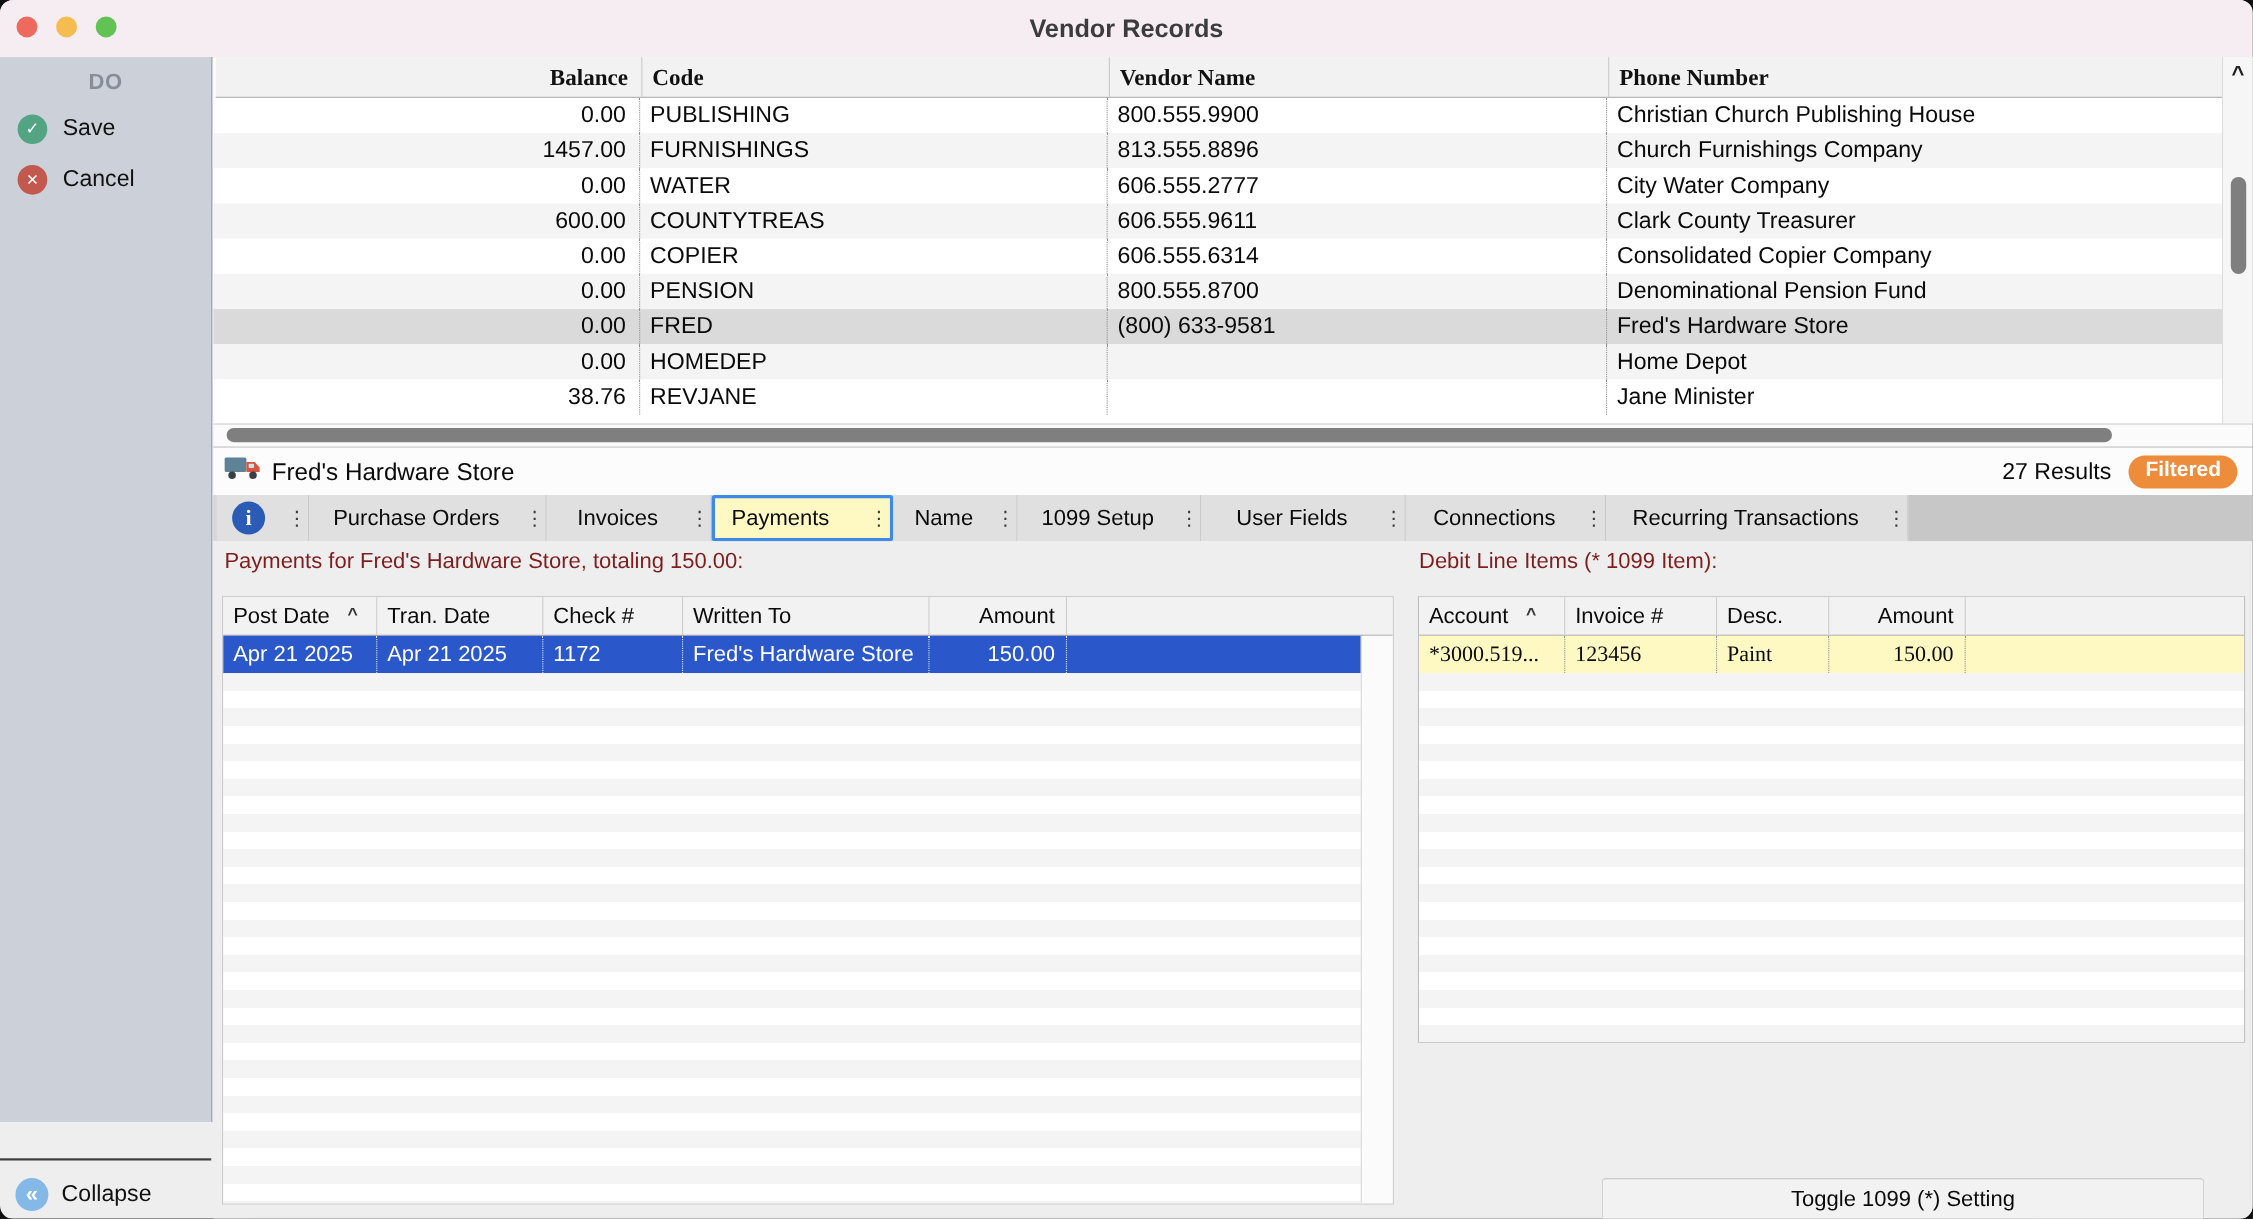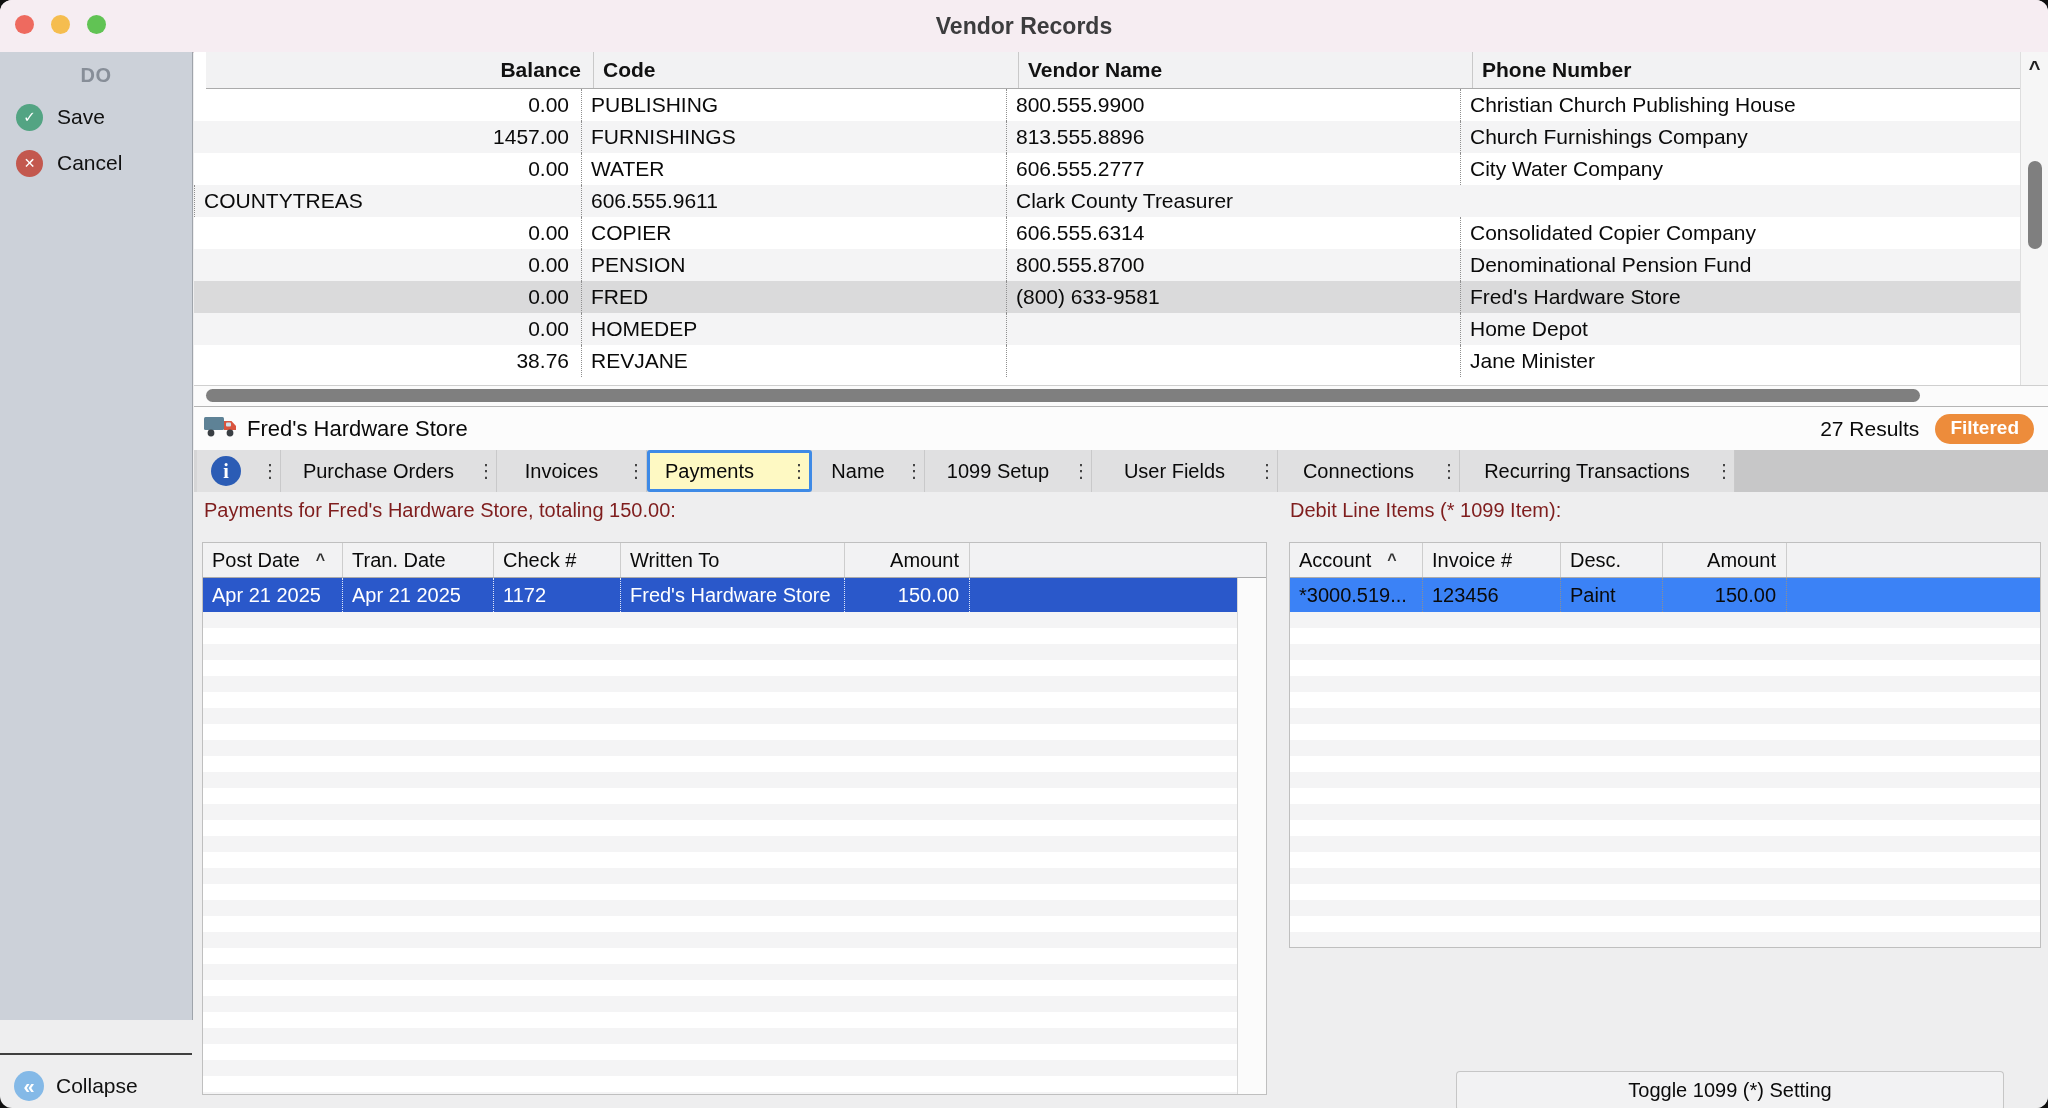--- a/index.html
+++ b/index.html
@@ -26,21 +26,21 @@
   .circ.blue{background:#84b9e7;width:30px;height:30px;font-size:20px;font-weight:bold;}
   .side-label{font-size:21px;color:#111;}
   .side-divider{position:absolute;left:0;top:1001px;width:100%;height:2px;background:#3f3f3f;}
   .side-item.collapse{top:1014px;height:40px;padding-left:14px;gap:12px;}
 
   
   .main{position:absolute;left:194px;top:52px;width:1854px;height:1056px;}
 
   
   .vendor-table{position:absolute;left:0;top:0;width:1854px;height:333px;background:#fff;}
-  .v-header{position:absolute;left:12px;top:0;width:1826px;height:37px;background:#f2f2f3;border-bottom:1px solid #ababab;box-sizing:border-box;display:grid;grid-template-columns:387px 425px 454px 1fr;}
+  .v-header{position:absolute;left:2px;top:0;width:1826px;height:37px;background:#f2f2f3;border-bottom:1px solid #ababab;box-sizing:border-box;display:grid;grid-template-columns:387px 425px 454px 1fr;font-family:Liberation Serif, serif;}
   .vh-cell{display:flex;align-items:center;font-size:21px;font-weight:bold;color:#111;padding-left:9px;box-sizing:border-box;border-left:1px solid #c9c9c9;overflow:hidden;white-space:nowrap;}
   .vh-cell:first-child{border-left:none;justify-content:flex-end;padding-right:12px;}
   .v-body{position:absolute;left:0;top:37px;width:1826px;}
   .vrow{display:grid;grid-template-columns:387px 425px 454px 1fr;height:32px;background:#fff;cursor:default;}
   .vrow:nth-child(even){background:#f4f4f5;}
   .vrow.sel{background:#dadadb;}
   .vcell{display:flex;align-items:center;font-size:21px;color:#0a0a0a;padding-left:9px;box-sizing:border-box;border-left:1px dotted #8f8f8f;overflow:hidden;white-space:nowrap;}
   .vcell.num{justify-content:flex-end;padding-right:12px;border-left:none;}
   .v-scroll{position:absolute;right:0;top:0;width:28px;height:333px;background:#f6f6f6;border-left:1px solid #dedede;box-sizing:border-box;}
   .v-scroll .chev{position:absolute;top:6px;left:0;width:100%;text-align:center;font-size:20px;font-weight:bold;color:#222;line-height:20px;}
@@ -84,21 +84,21 @@
   .dh-cell.num{justify-content:flex-end;padding-right:10px;}
   .dh-cell .caret{margin-left:16px;font-size:16px;font-weight:bold;color:#333;}
   .drow{display:grid;height:34px;cursor:default;}
   .pay .drow{grid-template-columns:139px 151px 127px 224px 125px 1fr;width:1036px;}
   .debit .drow{grid-template-columns:132px 138px 102px 124px 1fr;}
   .dcell{display:flex;align-items:center;font-size:20px;color:#0a0a0a;padding-left:9px;box-sizing:border-box;border-left:1px dotted #8f8f8f;white-space:nowrap;overflow:hidden;}
   .dcell:first-child{border-left:none;}
   .dcell.num{justify-content:flex-end;padding-right:10px;}
   .drow.sel-blue{background:#2a58ca;}
   .drow.sel-blue .dcell{color:#fff;border-left-color:rgba(255,255,255,.85);}
-  .drow.sel-gray{background:#3b82f6;}
+  .drow.sel-gray{background:#fef9c3;font-family:Liberation Serif, serif;}
   .d-filler{background:repeating-linear-gradient(180deg,#f4f4f5 0 16px,#ffffff 16px 32px);}
   .pay .d-filler{position:absolute;left:0;top:69px;width:1036px;bottom:0;}
   .debit .d-filler{position:absolute;left:0;top:69px;right:0;bottom:0;}
   .p-scroll{position:absolute;right:0;top:35px;bottom:0;width:29px;background:#fbfbfb;border-left:1px solid #d8d8d8;box-sizing:border-box;}
 
   .toggle-btn{position:absolute;left:1262px;top:579px;width:548px;height:40px;background:#f2f2f3;border:1px solid #c6c6c6;border-bottom:2px solid #b5b5b5;border-radius:4px;font-size:20px;color:#0a0a0a;text-align:center;line-height:36px;box-sizing:border-box;cursor:default;}
 </style>
 </head>
 <body>
 
@@ -150,20 +150,21 @@
             <div class="vcell">813.555.8896</div>
             <div class="vcell">Church Furnishings Company</div>
           </div>
           <div class="vrow">
             <div class="vcell num">0.00</div>
             <div class="vcell">WATER</div>
             <div class="vcell">606.555.2777</div>
             <div class="vcell">City Water Company</div>
           </div>
           <div class="vrow">
+            <div class="vcell num">600.00</div>
             <div class="vcell">COUNTYTREAS</div>
             <div class="vcell">606.555.9611</div>
             <div class="vcell">Clark County Treasurer</div>
           </div>
           <div class="vrow">
             <div class="vcell num">0.00</div>
             <div class="vcell">COPIER</div>
             <div class="vcell">606.555.6314</div>
             <div class="vcell">Consolidated Copier Company</div>
           </div>

